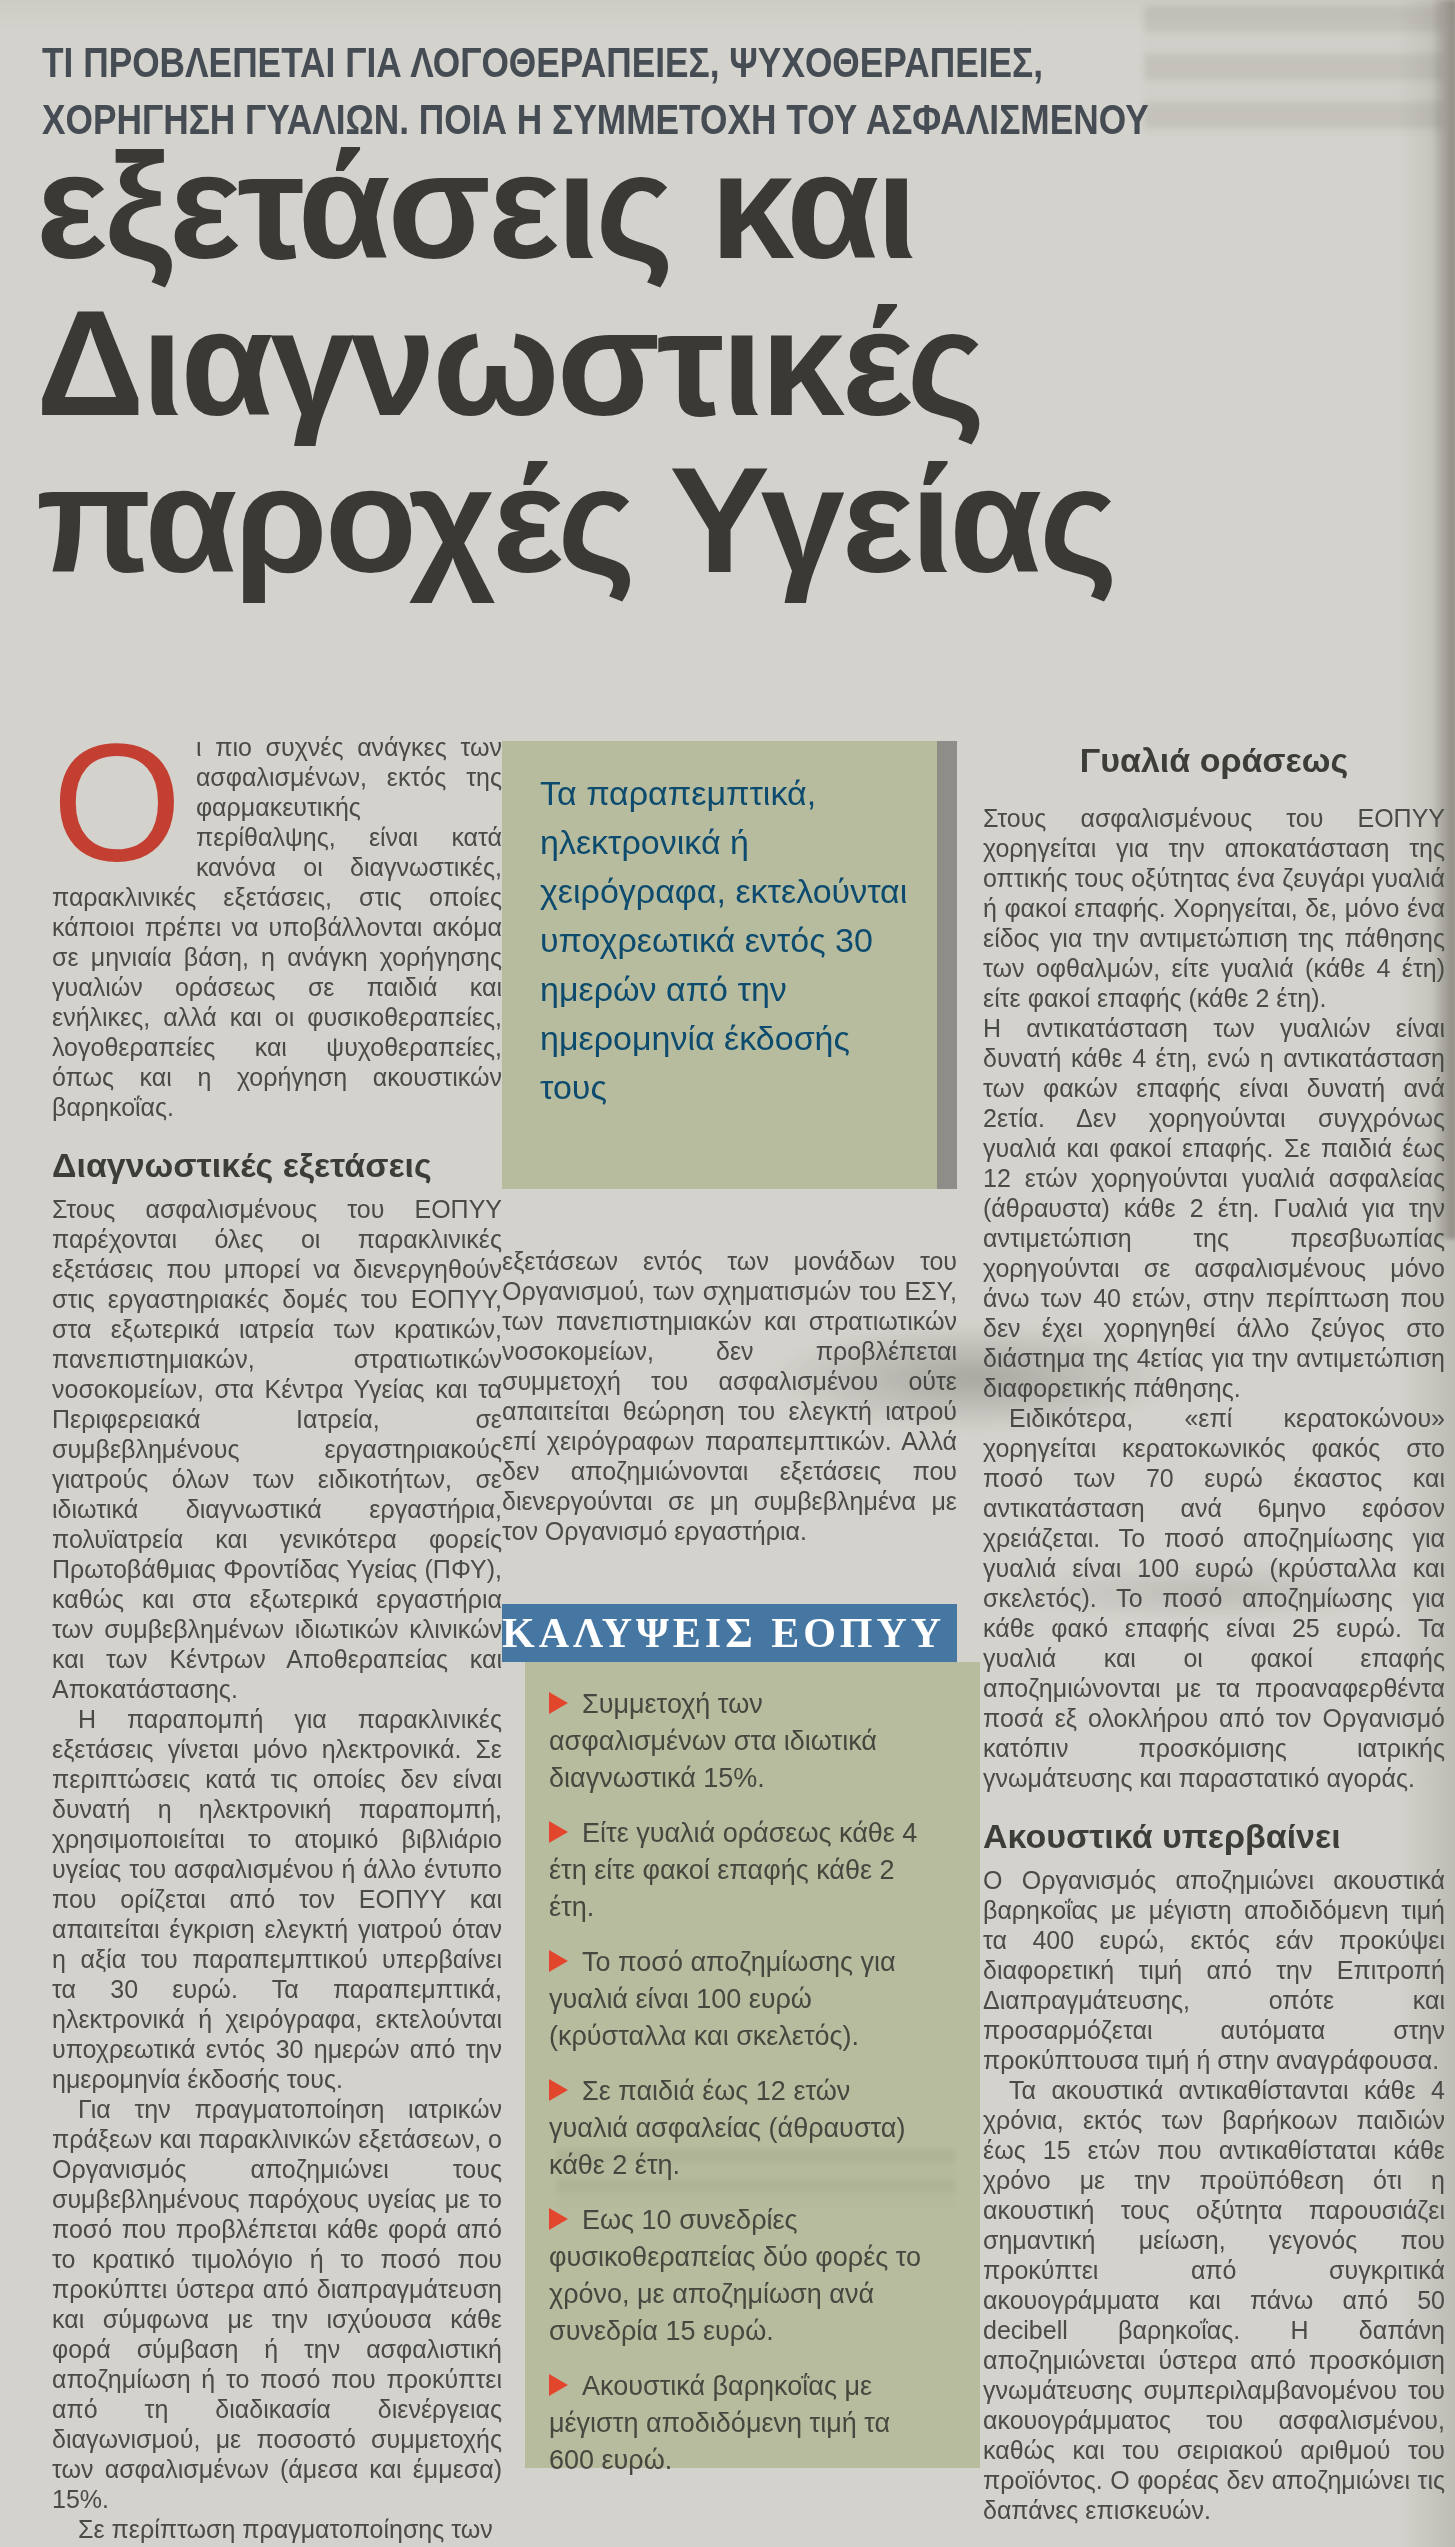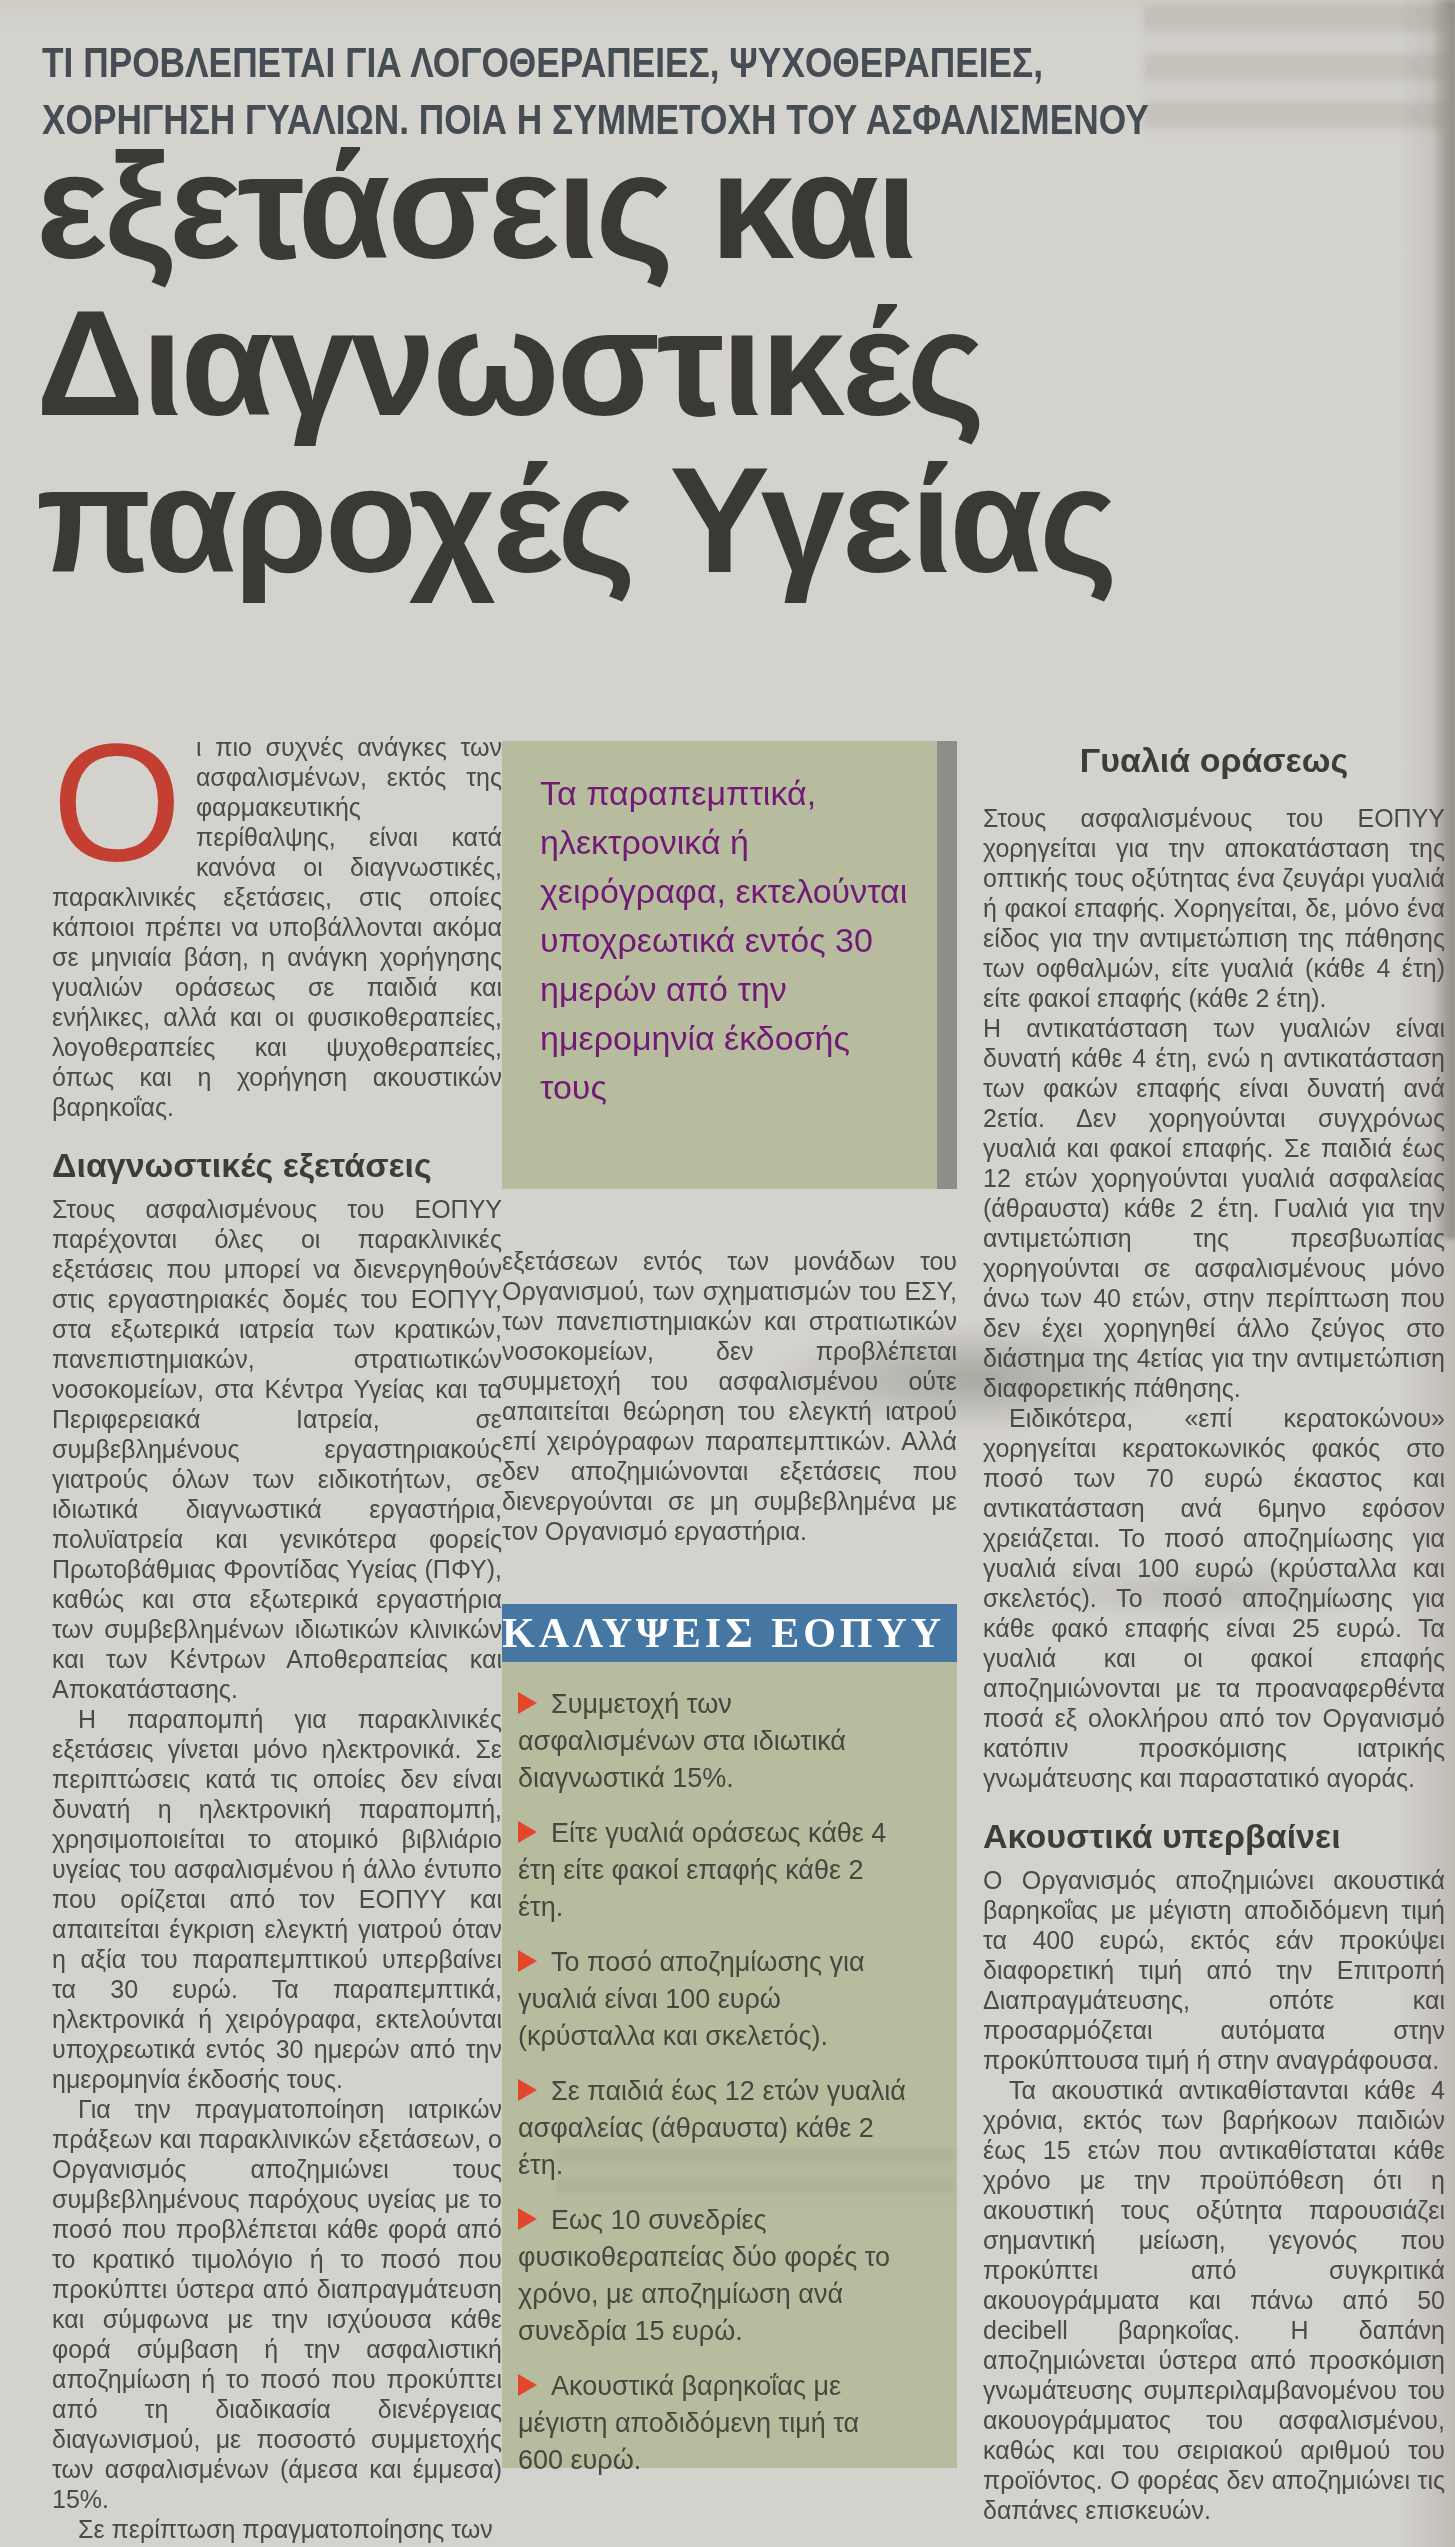--- a/index.html
+++ b/index.html
@@ -49,39 +49,39 @@
   }
   
   .quote-box{
     position:absolute;left:502px;top:741px;width:455px;height:448px;
     box-sizing:border-box;
     background:#b8bc9e;
     border-right:20px solid #8e8d87;
     padding:28px 14px 0 38px;
   }
   .quote-text{
-    font-size:34px;line-height:49px;color:#701a75;
+    font-size:34px;line-height:49px;color:#0c4a6e;
   }
   
   .col-mid{left:502px;top:1246px;width:455px;}
   
   .coverage-header{
     position:absolute;left:502px;top:1604px;width:455px;height:58px;
     box-sizing:border-box;
     background:#4577a2;
     color:#ffffff;
     font-family:"Liberation Serif","DejaVu Serif",serif;
     font-weight:700;font-size:42px;line-height:58px;letter-spacing:4px;
     white-space:nowrap;
   }
   .coverage-box{
-    position:absolute;left:502px;top:1662px;width:455px;height:806px;
+    position:absolute;left:525px;top:1662px;width:455px;height:806px;
     box-sizing:border-box;
     background:#b8bc9e;
-    padding:24px 48px 0 16px;
+    padding:24px 48px 0 24px;
   }
   .bullet{
     margin:0 0 18px 0;
     font-size:27px;line-height:37px;color:#47473f;
     text-align:left;
   }
   .tri{
     display:inline-block;width:0;height:0;
     border-top:11px solid transparent;
     border-bottom:11px solid transparent;

